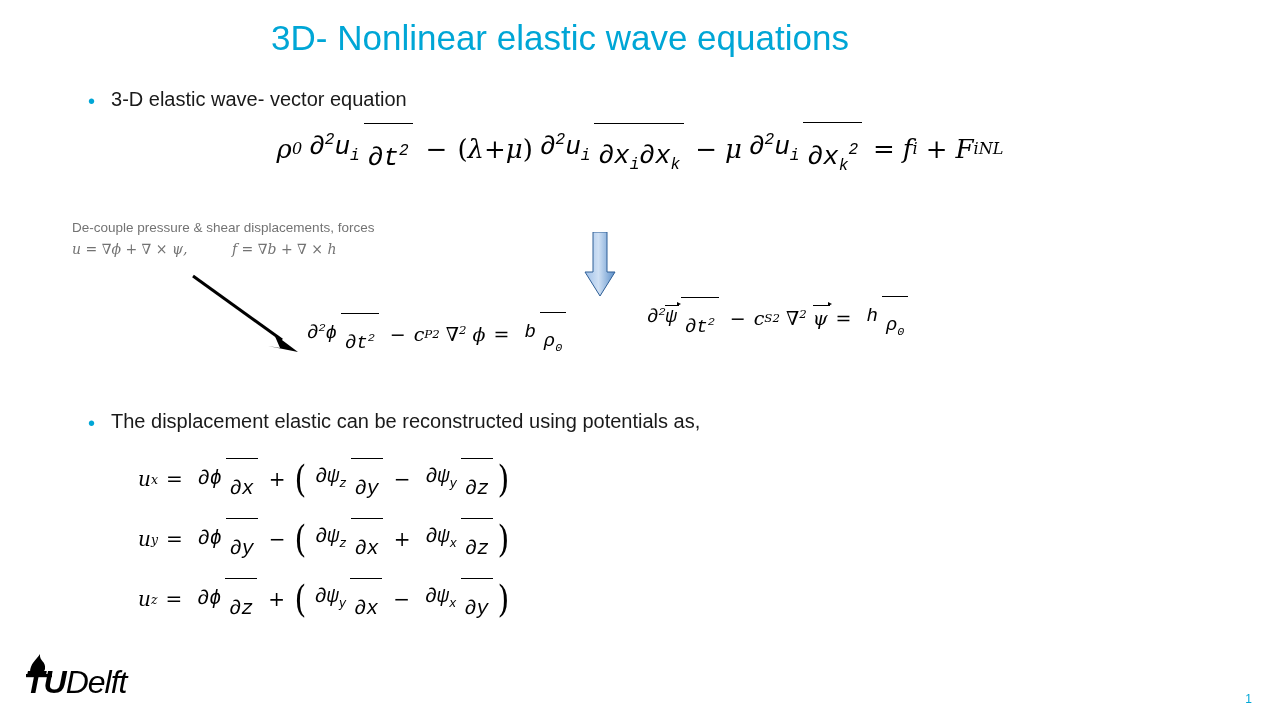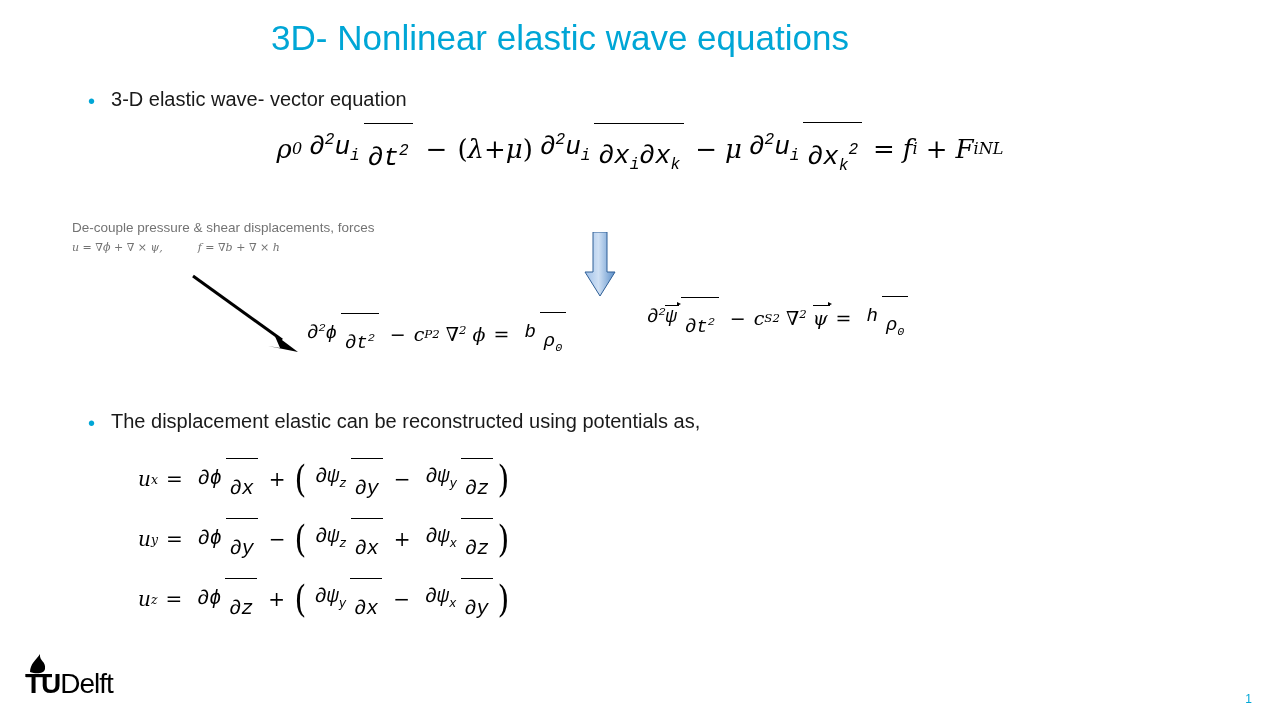--- a/index.html
+++ b/index.html
@@ -99,21 +99,21 @@
     left: 72px;
     font-size: 13.5px;
     color: #737373;
     font-family: "Liberation Sans", sans-serif;
   }
   .note .decouple-math {
     display: block;
     margin-top: 6px;
     font-family: "DejaVu Serif", serif;
     font-style: italic;
-    font-size: 11px;
+    font-size: 14px;
     white-space: pre;
   }
 
   
   .down-arrow {
     position: absolute;
     left: 584px;
     top: 232px;
     width: 32px;
     height: 66px;
@@ -185,24 +185,25 @@
     align-items: flex-end;
     color: #000;
   }
   .logo-mark {
     position: relative;
     width: 30px;
     height: 46px;
   }
   .logo-text {
     font-family: "Liberation Sans", sans-serif;
-    font-size: 28px;
+    font-size: 32px;
     letter-spacing: -1px;
     line-height: 1;
     margin-left: -29px;
+    font-style: italic;
   }
   .logo-text .b { font-weight: bold; }
   .page-num {
     position: absolute;
     right: 28px;
     bottom: 14px;
     font-size: 12px;
     color: #00A6D6;
     font-family: "Liberation Sans", sans-serif;
   }

